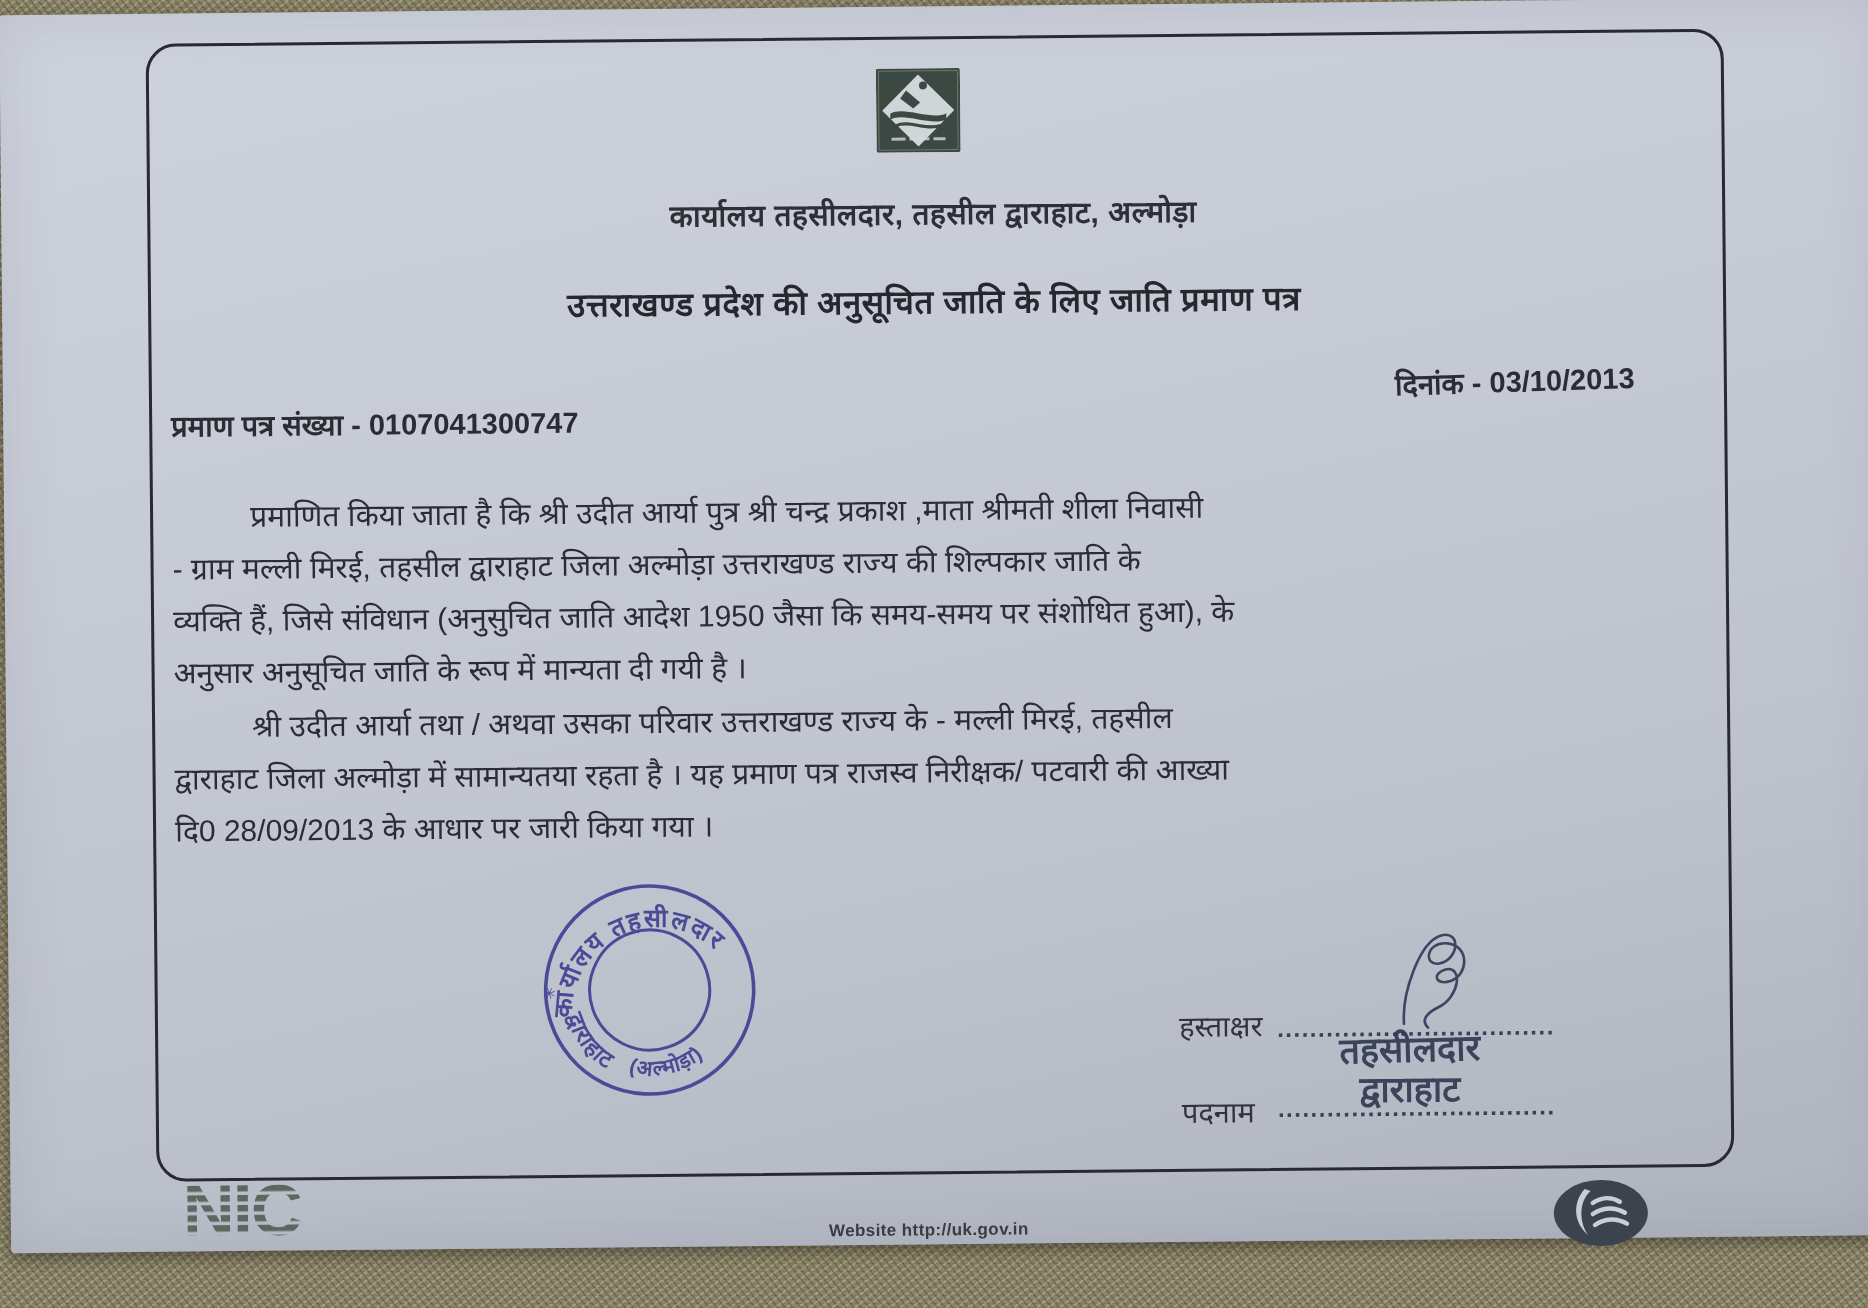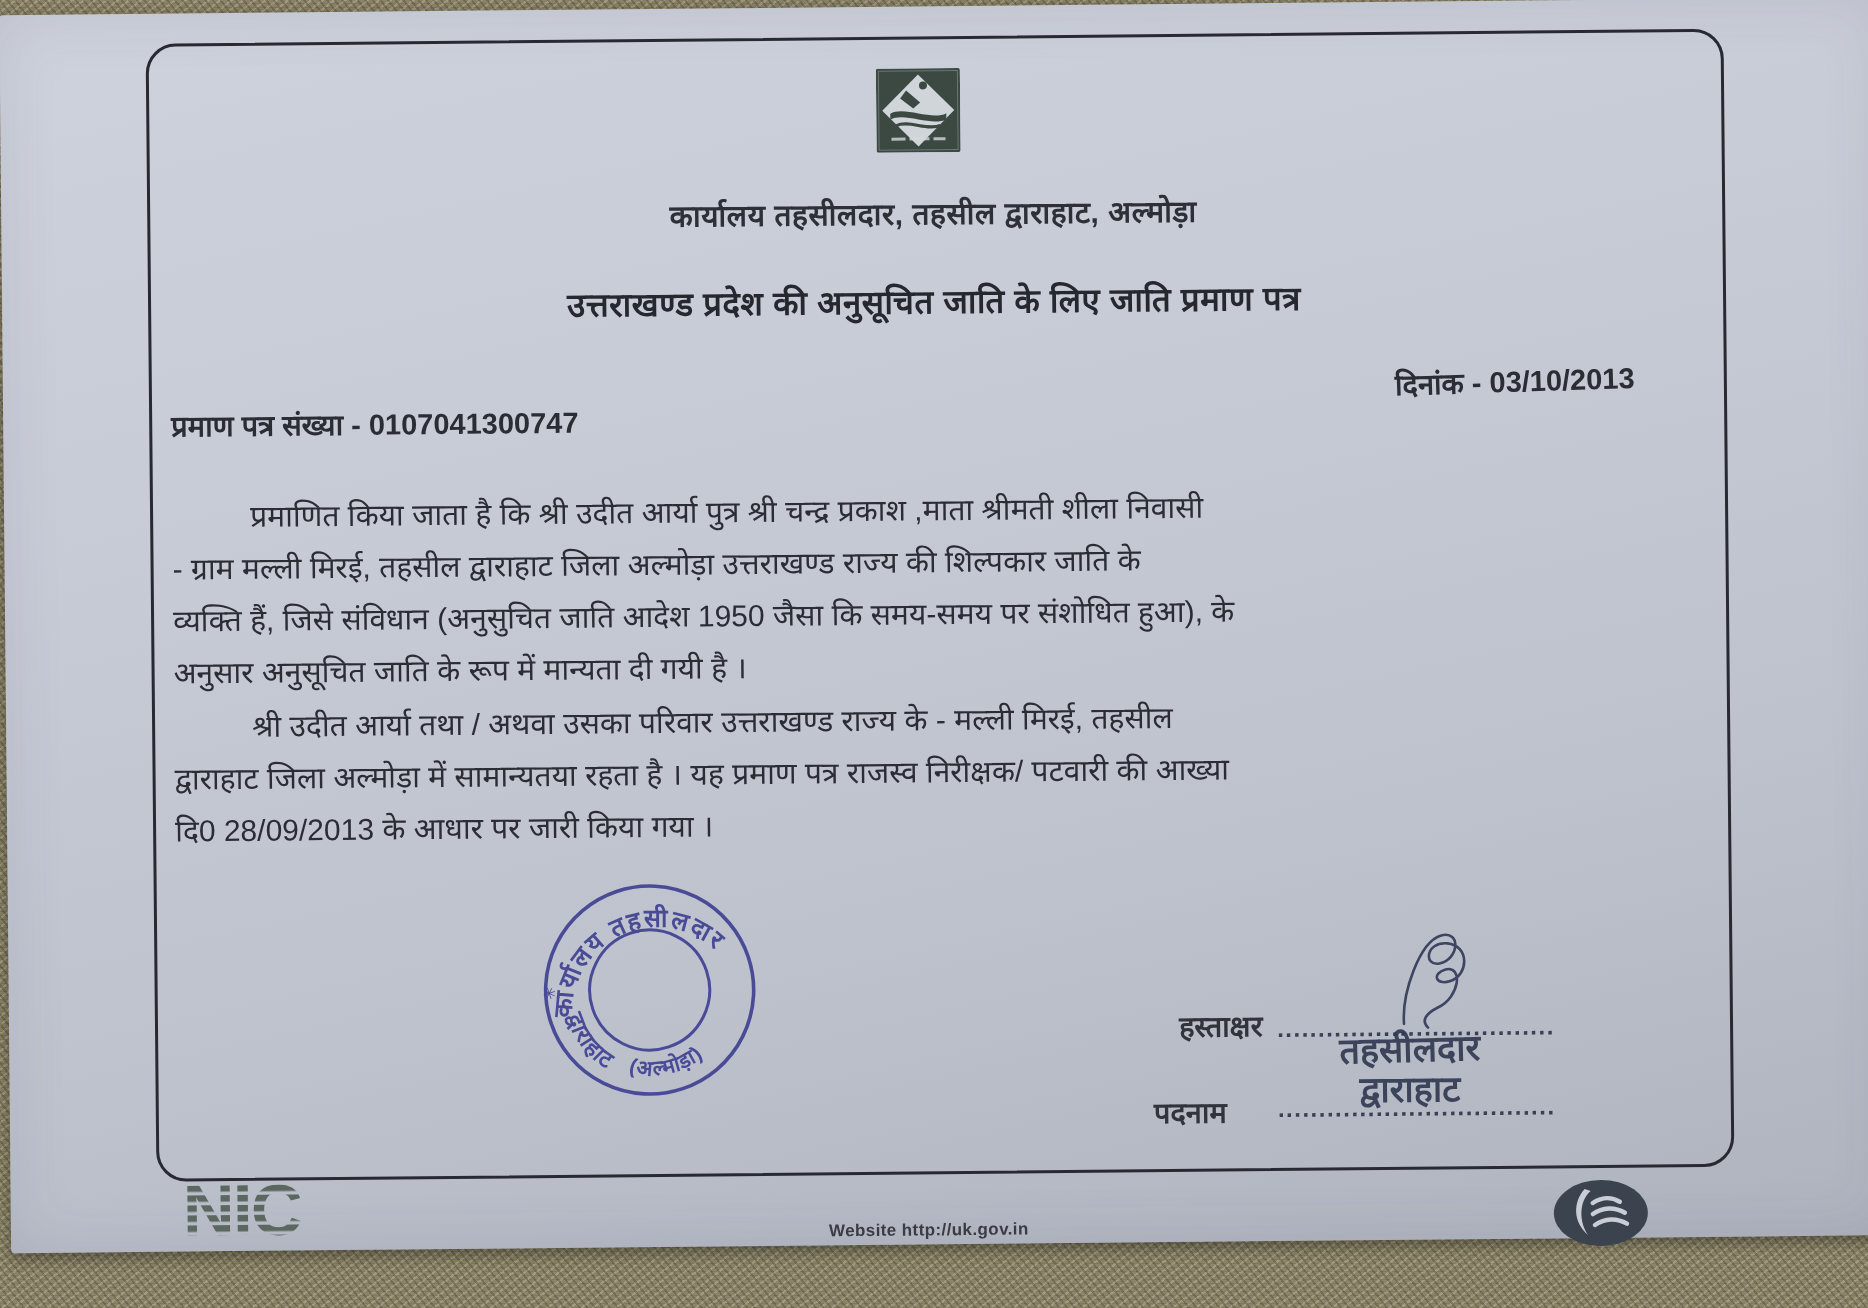--- a/index.html
+++ b/index.html
@@ -27,21 +27,21 @@
   .center-line{position:absolute;left:146px;width:1572px;text-align:center;}
   .office{top:186px;font-size:30px;font-weight:600;color:#2e3038;letter-spacing:.5px;}
   .title{top:272px;font-size:33px;font-weight:600;color:#26282f;letter-spacing:.5px;}
   .certno{left:168px;top:392px;font-size:29px;font-weight:600;}
   .date{left:1392px;top:360px;font-size:29px;font-weight:600;transform:rotate(-1.2deg);}
   .para{position:absolute;left:168px;width:1560px;font-size:30px;line-height:52px;color:#2b2d35;}
   .para .ln{height:52px;white-space:nowrap;}
   .para .indent{text-indent:78px;}
   .p1{top:478px;}
   .p2{top:688px;}
-  .sig-label{font-size:29px;font-weight:700;color:#32343c;}
+  .sig-label{font-size:29px;font-weight:400;color:#32343c;}
   .dots{font-size:24px;letter-spacing:1.5px;color:#3a3f55;font-weight:700;}
   .stamp-txt{font-size:36px;font-weight:700;color:#2f3850;opacity:.9;}
   .website{left:818px;top:1214px;font-size:17px;font-weight:700;color:#393c43;letter-spacing:.4px;}
   svg{position:absolute;display:block;}
 </style>
 </head>
 <body>
 
 <div class="paper">
 
@@ -100,21 +100,21 @@
     </g>
   </svg>
 
   <div class="txt sig-label" style="left:1170px;top:1002px">हस्ताक्षर</div>
   <div class="txt dots" style="left:1268px;top:1012px">..................................</div>
   <svg style="left:1385px;top:922px" width="118" height="112" viewBox="0 0 118 112">
     <path d="M10,100 C8,70 26,18 48,12 C68,7 66,36 46,40 C30,43 32,18 54,20 C76,22 76,52 56,58 C42,62 38,50 52,46 C70,42 66,74 44,84 C34,89 26,96 34,104" fill="none" stroke="#3d4563" stroke-width="2.6" stroke-linecap="round"></path>
   </svg>
   <div class="txt stamp-txt" style="left:1330px;top:1022px;transform:rotate(-1deg)">तहसीलदार</div>
   <div class="txt stamp-txt" style="left:1350px;top:1062px">द्वाराहाट</div>
-  <div class="txt sig-label" style="left:1144px;top:1088px">पदनाम</div>
+  <div class="txt sig-label" style="left:1172px;top:1088px">पदनाम</div>
   <div class="txt dots" style="left:1268px;top:1092px">..................................</div>
 
   <svg style="left:170px;top:1162px" width="180" height="72" viewBox="0 0 180 72">
     <defs>
       <pattern id="nicstripes" width="6" height="10" patternUnits="userSpaceOnUse">
         <rect width="6" height="6.5" fill="#5c675f"></rect>
       </pattern>
     </defs>
     <text x="2" y="60" font-size="72" font-weight="900" fill="url(#nicstripes)" font-family="'Liberation Sans','DejaVu Sans',sans-serif" letter-spacing="-2">NIC</text>
   </svg>

